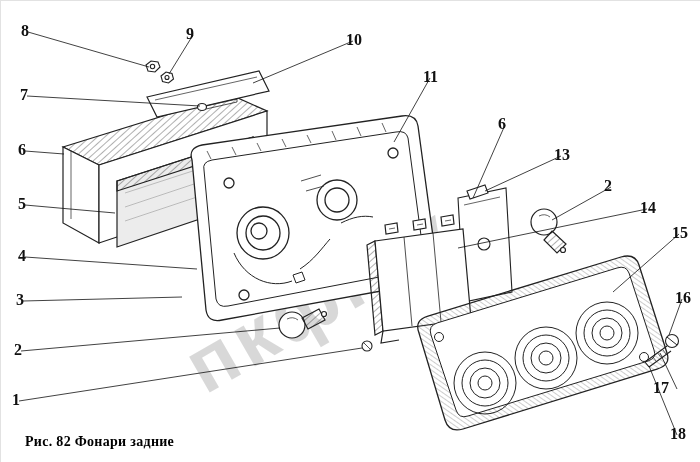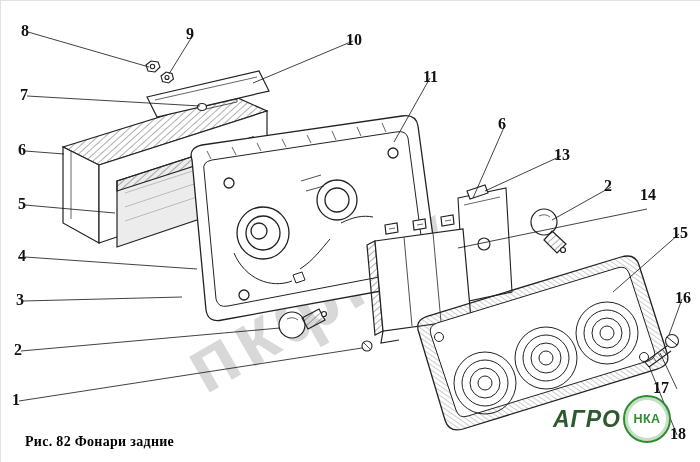--- a/index.html
+++ b/index.html
@@ -204,29 +204,23 @@
       <div class="callout" style="left: 17px; top: 141px;">6</div>
       <div class="callout" style="left: 17px; top: 195px;">5</div>
       <div class="callout" style="left: 17px; top: 247px;">4</div>
       <div class="callout" style="left: 15px; top: 291px;">3</div>
       <div class="callout" style="left: 13px; top: 341px;">2</div>
       <div class="callout" style="left: 11px; top: 391px;">1</div>
       <div class="callout" style="left: 422px; top: 68px; font-family: Liberation Serif, serif;">11</div>
       <div class="callout" style="left: 497px; top: 115px;">6</div>
       <div class="callout" style="left: 553px; top: 146px;">13</div>
       <div class="callout" style="left: 603px; top: 177px;">2</div>
-      <div class="callout" style="left: 639px; top: 186px;">14</div>
+      <div class="callout" style="left: 639px; top: 199px;">14</div>
       <div class="callout" style="left: 671px; top: 224px;">15</div>
       <div class="callout" style="left: 674px; top: 289px;">16</div>
       <div class="callout" style="left: 638px; top: 379px; margin-left: 14px;">17</div>
       <div class="callout" style="left: 669px; top: 425px;">18</div>
     </div>
 
   <div class="caption">Рис. 82 Фонари задние</div>
 
-  <div class="logo">
-    <span class="logo-text">АГРО</span>
-    <span class="logo-circle">
-      <span class="logo-circle-text">НКА</span>
-    </span>
-  </div>
 
 </div>
 
 </body></html>

